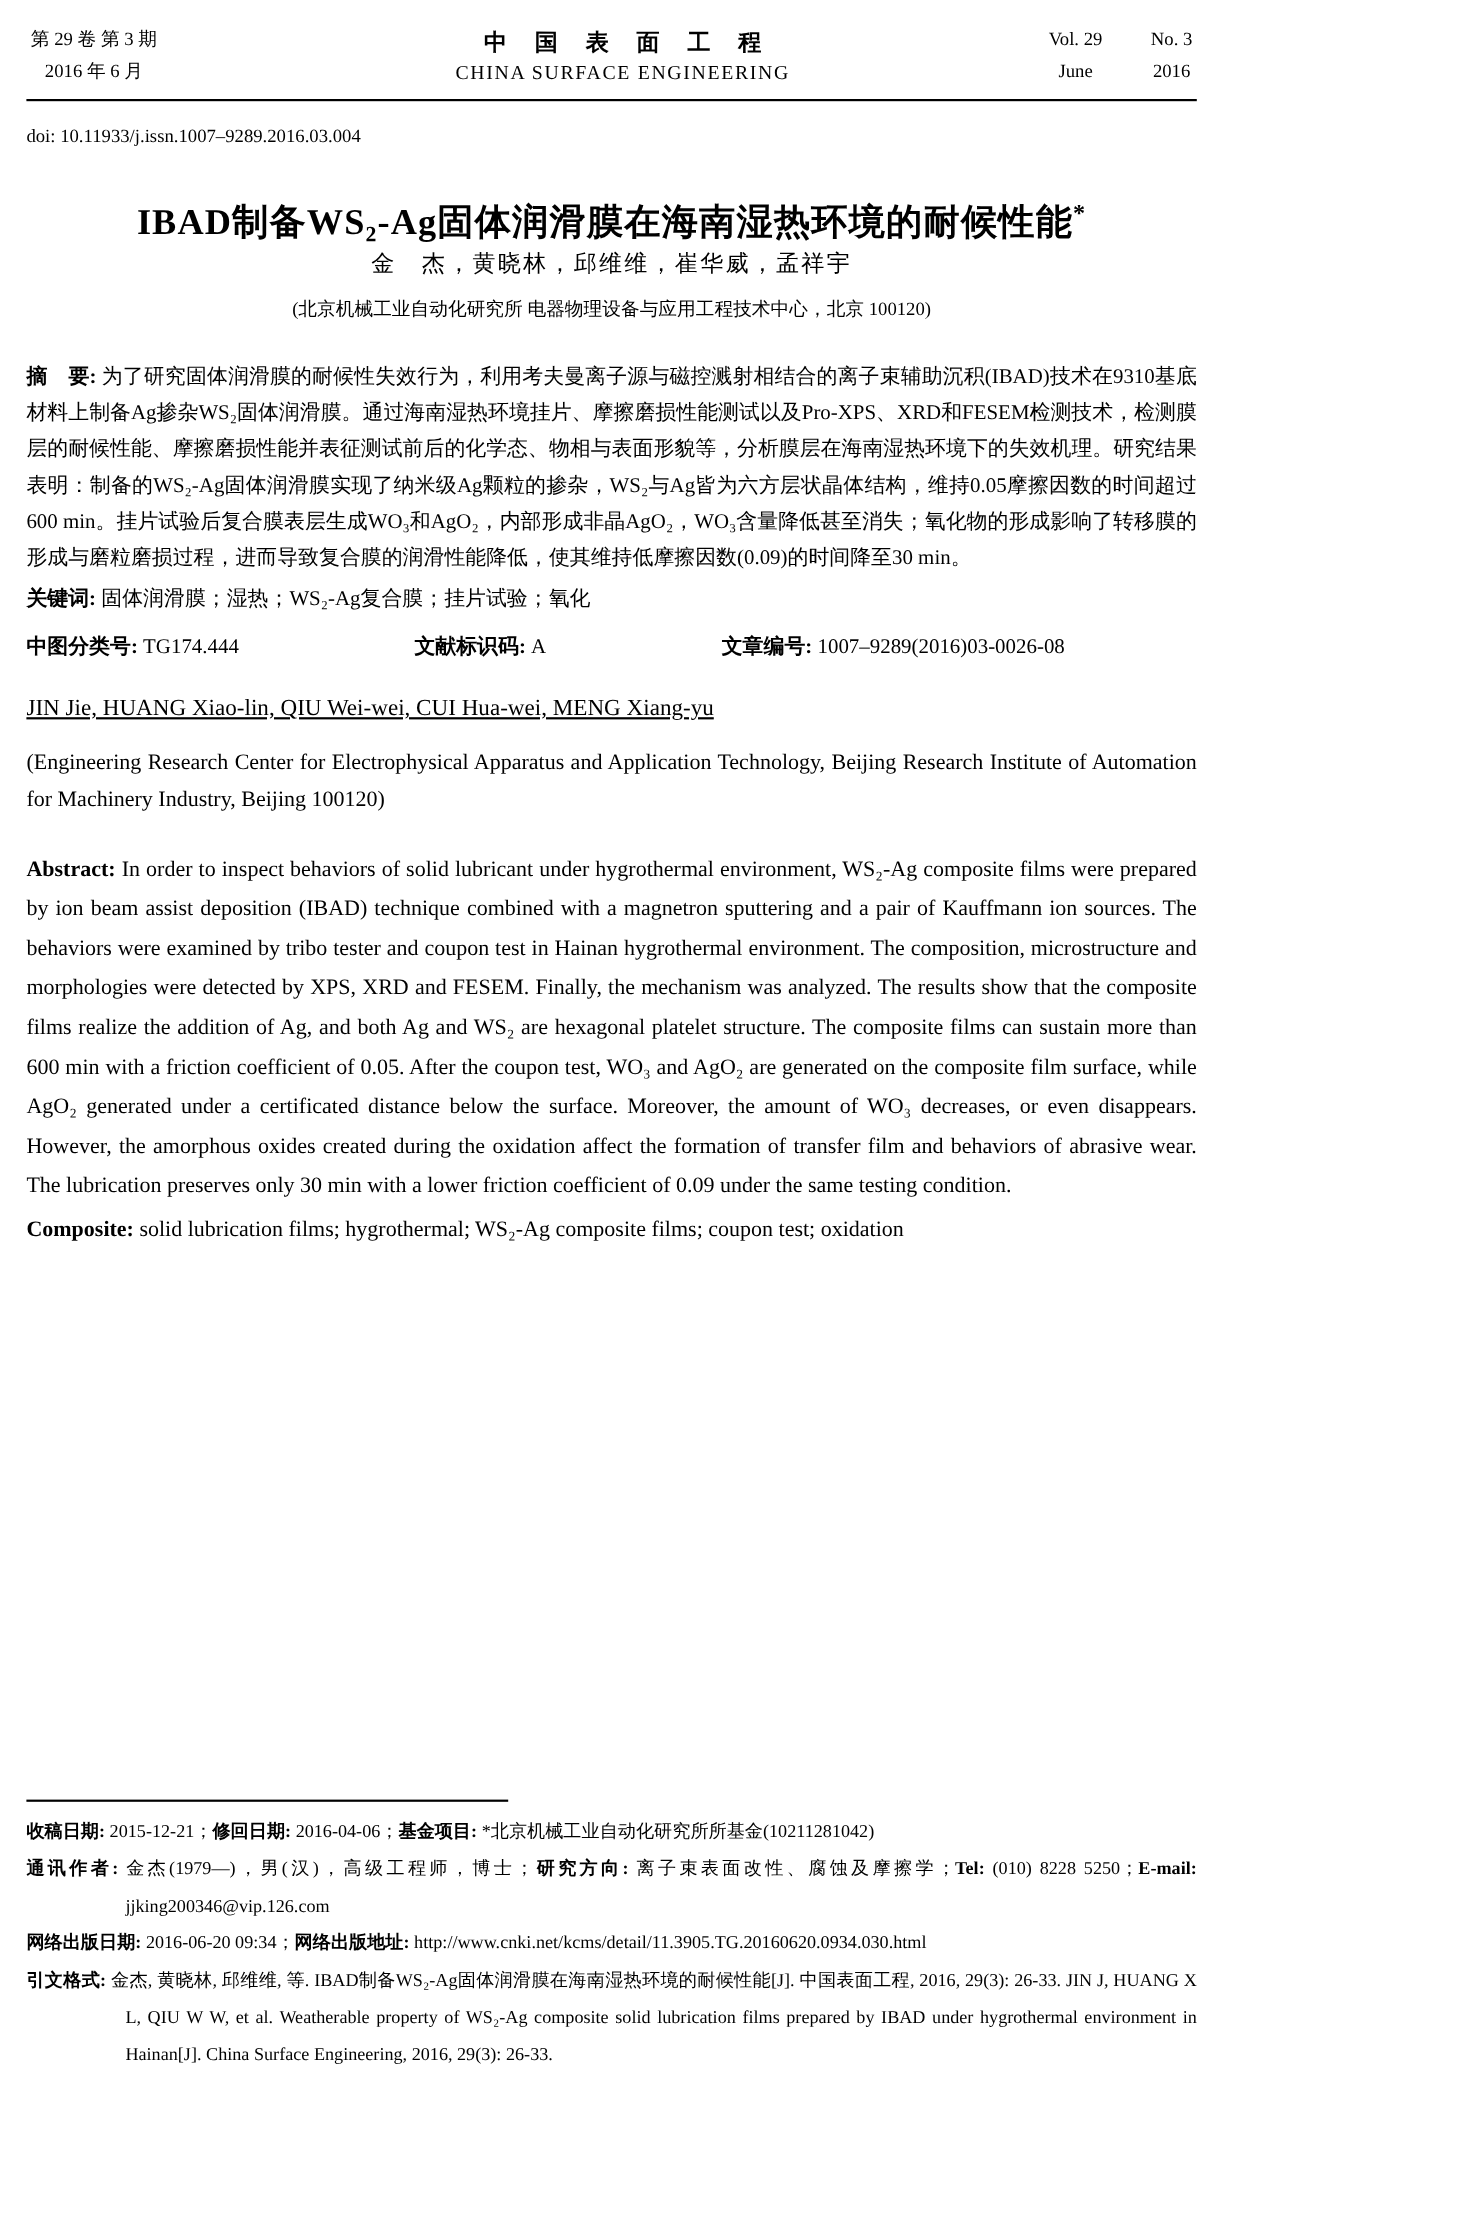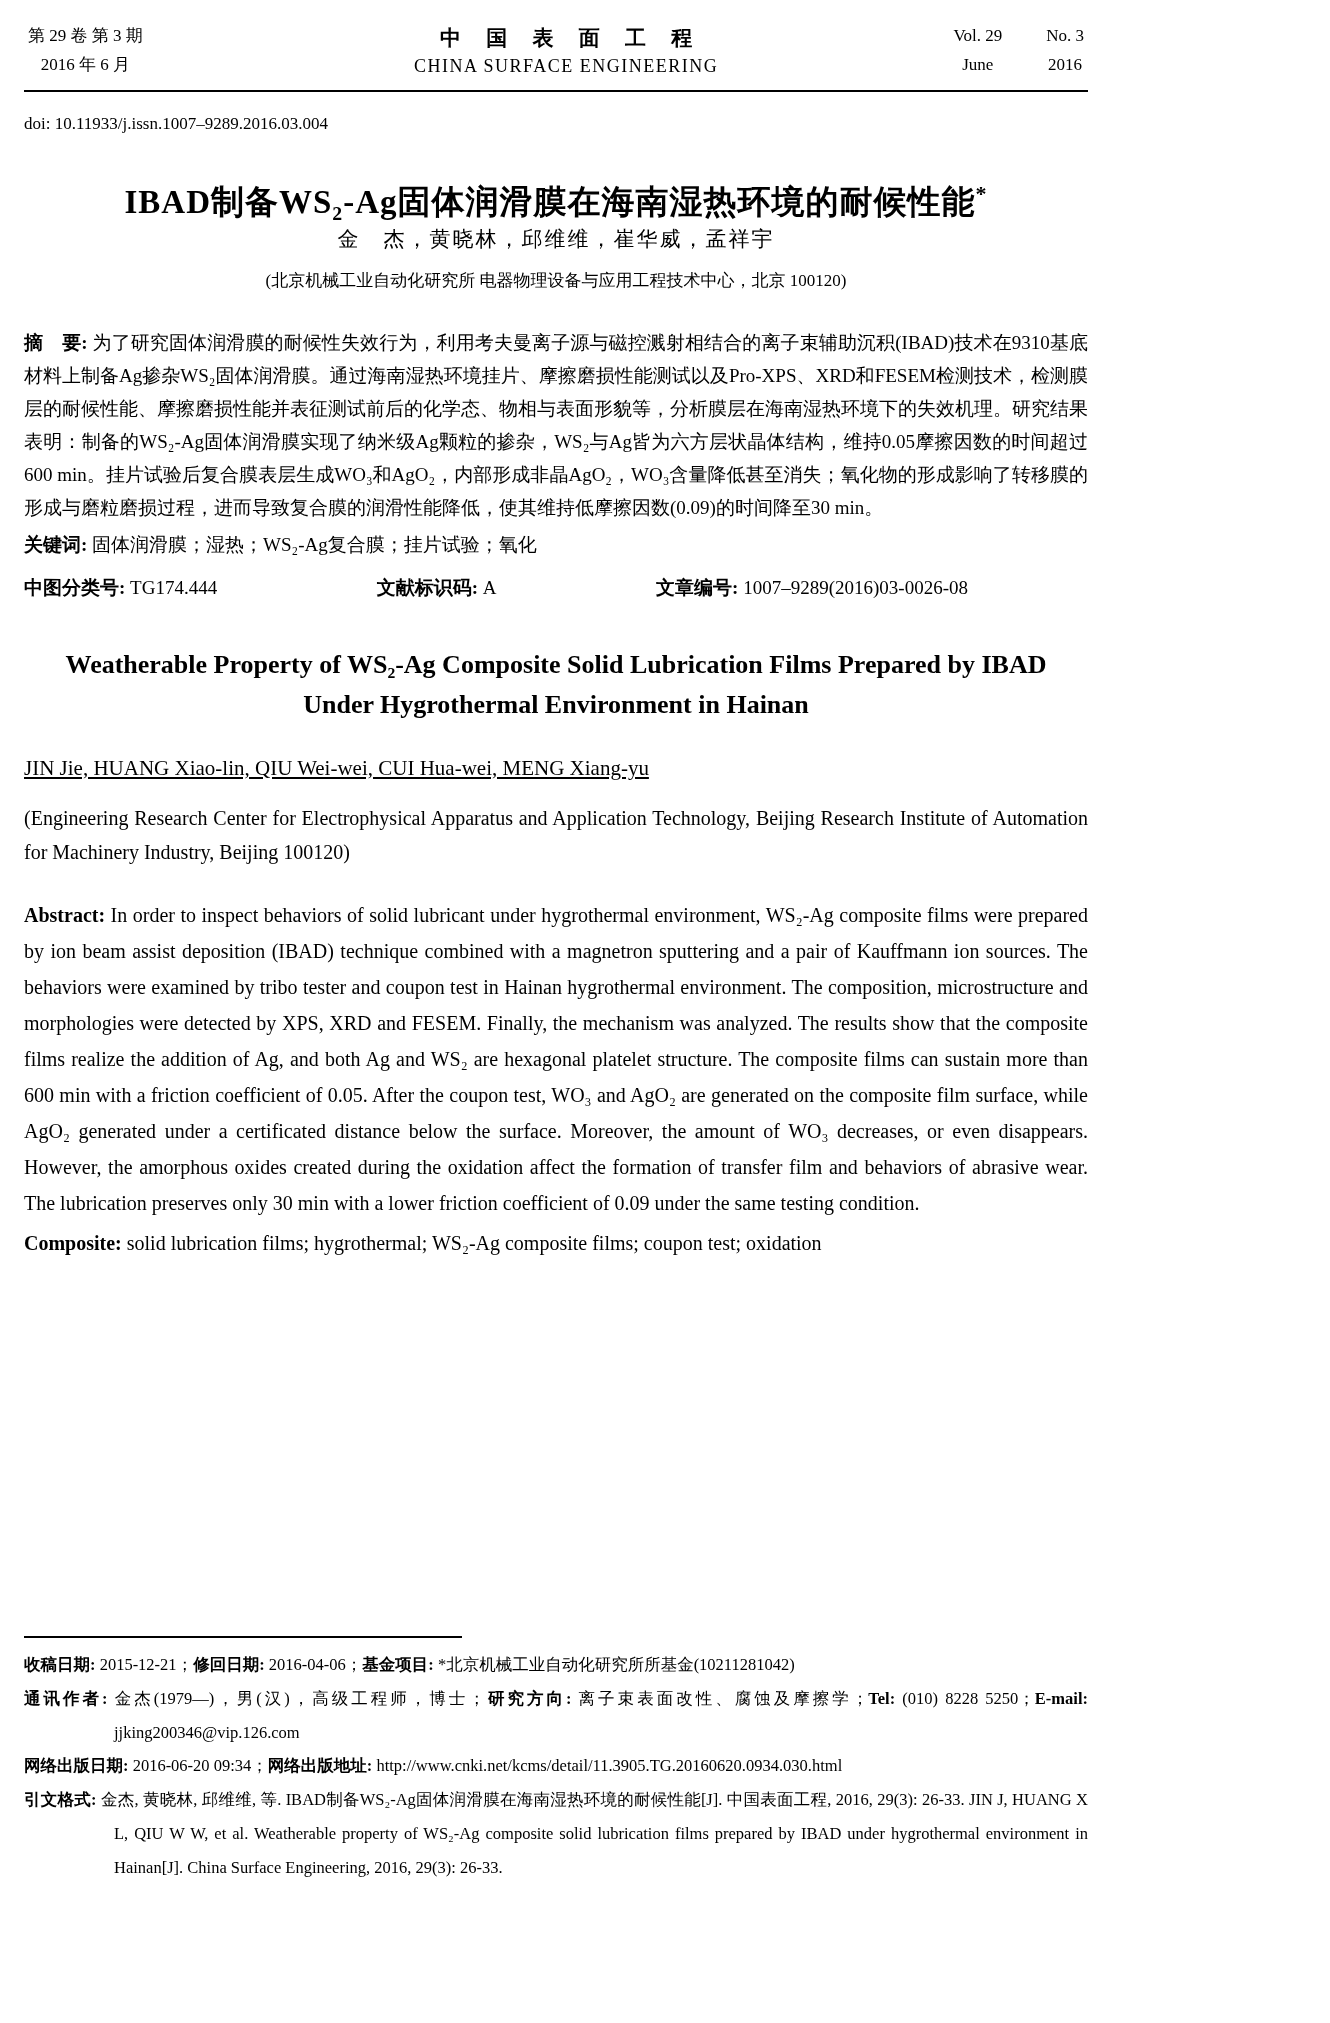--- a/index.html
+++ b/index.html
@@ -70,24 +70,20 @@
   <p class="abs-zh"><b class="lbl">摘　要: </b><span>为了研究固体润滑膜的耐候性失效行为，利用考夫曼离子源与磁控溅射相结合的离子束辅助沉积(IBAD)技术在9310基底材料上制备Ag掺杂WS₂固体润滑膜。通过海南湿热环境挂片、摩擦磨损性能测试以及Pro-XPS、XRD和FESEM检测技术，检测膜层的耐候性能、摩擦磨损性能并表征测试前后的化学态、物相与表面形貌等，分析膜层在海南湿热环境下的失效机理。研究结果表明：制备的WS₂-Ag固体润滑膜实现了纳米级Ag颗粒的掺杂，WS₂与Ag皆为六方层状晶体结构，维持0.05摩擦因数的时间超过600 min。挂片试验后复合膜表层生成WO₃和AgO₂，内部形成非晶AgO₂，WO₃含量降低甚至消失；氧化物的形成影响了转移膜的形成与磨粒磨损过程，进而导致复合膜的润滑性能降低，使其维持低摩擦因数(0.09)的时间降至30 min。</span></p>
 
   <p class="kw-zh"><b class="lbl">关键词: </b><span>固体润滑膜；湿热；WS₂-Ag复合膜；挂片试验；氧化</span></p>
 
   <div class="clc-row">
     <span><b class="lbl">中图分类号: </b><span>TG174.444</span></span>
     <span><b class="lbl">文献标识码: </b><span>A</span></span>
     <span><b class="lbl">文章编号: </b><span>1007–9289(2016)03-0026-08</span></span>
   </div>
 
-  <h2 class="title-en">
-      <span>Weatherable Property of WS₂-Ag Composite Solid Lubrication Films Prepared by IBAD</span>
-      <span>Under Hygrothermal Environment in Hainan</span>
-    </h2>
 
   <div class="authors-en">JIN Jie, HUANG Xiao-lin, QIU Wei-wei, CUI Hua-wei, MENG Xiang-yu</div>
   <p class="affil-en">(Engineering Research Center for Electrophysical Apparatus and Application Technology, Beijing Research Institute of Automation for Machinery Industry, Beijing 100120)</p>
 
   <p class="abs-en"><b class="lbl">Abstract: </b><span>In order to inspect behaviors of solid lubricant under hygrothermal environment, WS₂-Ag composite films were prepared by ion beam assist deposition (IBAD) technique combined with a magnetron sputtering and a pair of Kauffmann ion sources. The behaviors were examined by tribo tester and coupon test in Hainan hygrothermal environment. The composition, microstructure and morphologies were detected by XPS, XRD and FESEM. Finally, the mechanism was analyzed. The results show that the composite films realize the addition of Ag, and both Ag and WS₂ are hexagonal platelet structure. The composite films can sustain more than 600 min with a friction coefficient of 0.05. After the coupon test, WO₃ and AgO₂ are generated on the composite film surface, while AgO₂ generated under a certificated distance below the surface. Moreover, the amount of WO₃ decreases, or even disappears. However, the amorphous oxides created during the oxidation affect the formation of transfer film and behaviors of abrasive wear. The lubrication preserves only 30 min with a lower friction coefficient of 0.09 under the same testing condition.</span></p>
 
   <p class="kw-en"><b class="lbl">Composite: </b><span>solid lubrication films; hygrothermal; WS₂-Ag composite films; coupon test; oxidation</span></p>
 
   <footer class="footnotes">
     <div class="fn-sep"></div>

